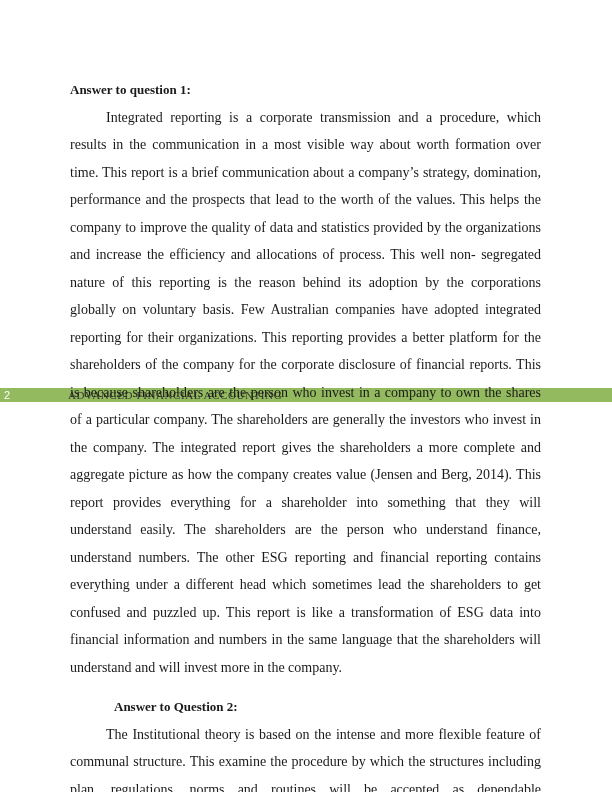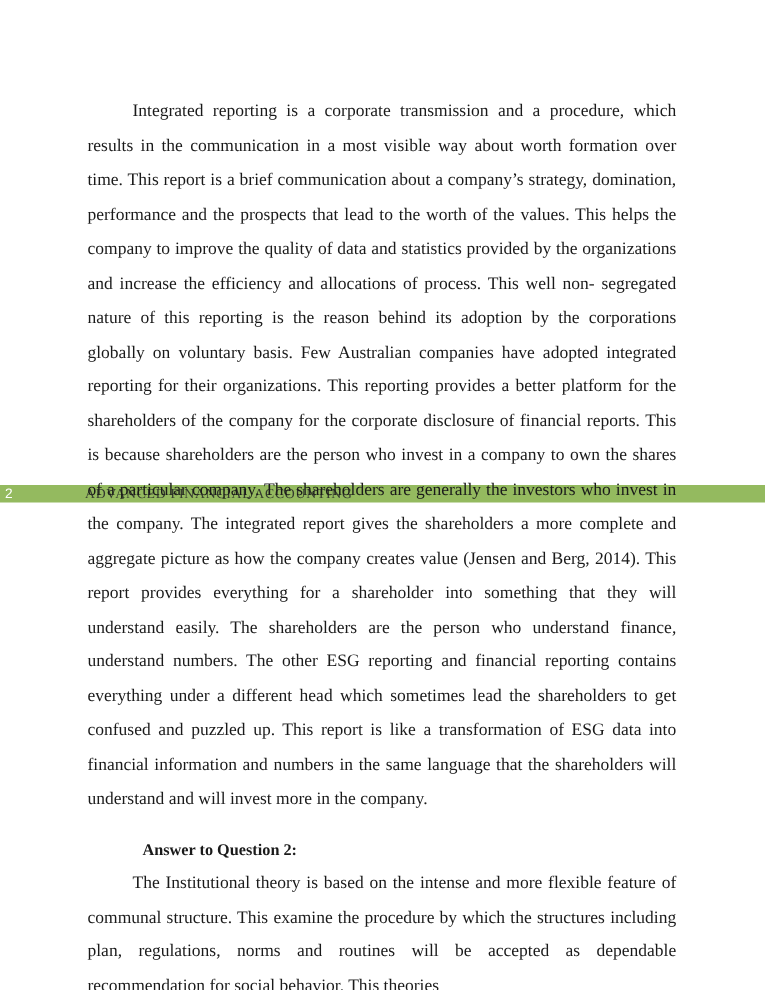--- a/index.html
+++ b/index.html
@@ -78,19 +78,20 @@
 <body>
 
 <div class="page">
 
   <div class="band">
     <span class="band-num">2</span>
     <span class="band-title">ADVANCED FINANCIAL ACCOUNTING</span>
   </div>
 
   <div class="content">
+    <h3 class="heading">Answer to question 1:</h3>
     <p class="para">Integrated reporting is a corporate transmission and a procedure, which results in the communication in a most visible way about worth formation over time. This report is a brief communication about a company’s strategy, domination, performance and the prospects that lead to the worth of the values. This helps the company to improve the quality of data and statistics provided by the organizations and increase the efficiency and allocations of process. This well non- segregated nature of this reporting is the reason behind its adoption by the corporations globally on voluntary basis. Few Australian companies have adopted integrated reporting for their organizations. This reporting provides a better platform for the shareholders of the company for the corporate disclosure of financial reports. This is because shareholders are the person who invest in a company to own the shares of a particular company. The shareholders are generally the investors who invest in the company. The integrated report gives the shareholders a more complete and aggregate picture as how the company creates value (Jensen and Berg, 2014). This report provides everything for a shareholder into something that they will understand easily. The shareholders are the person who understand finance, understand numbers. The other ESG reporting and financial reporting contains everything under a different head which sometimes lead the shareholders to get confused and puzzled up. This report is like a transformation of ESG data into financial information and numbers in the same language that the shareholders will understand and will invest more in the company.</p>
 
     <h3 class="heading second">Answer to Question 2:</h3>
     <p class="para">The Institutional theory is based on the intense and more flexible feature of communal structure. This examine the procedure by which the structures including plan, regulations, norms and routines will be accepted as dependable recommendation for social behavior. This theories</p>
   </div>
 
 </div>
 
 </body></html>

